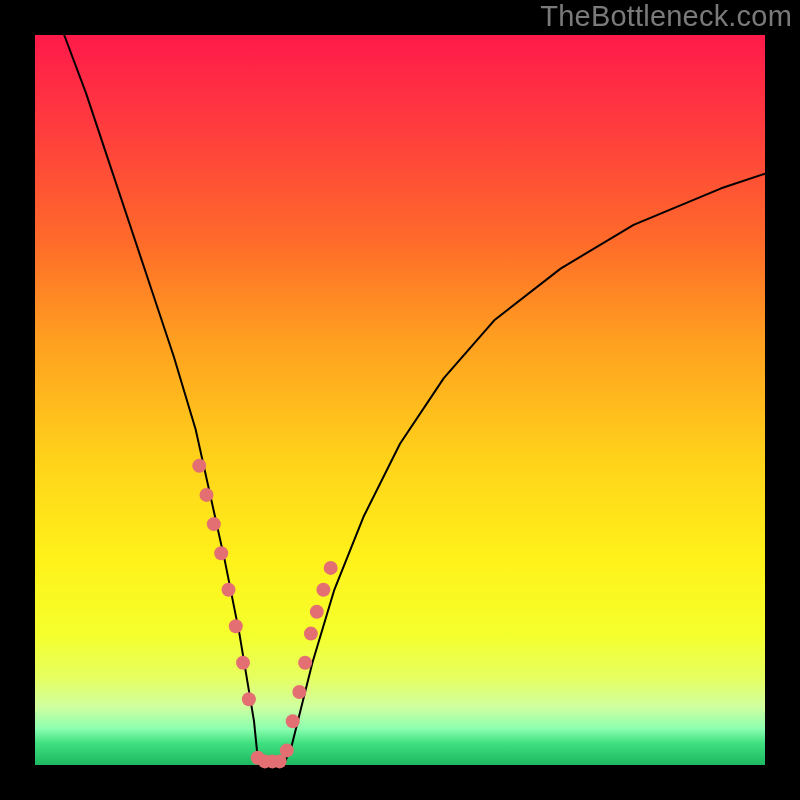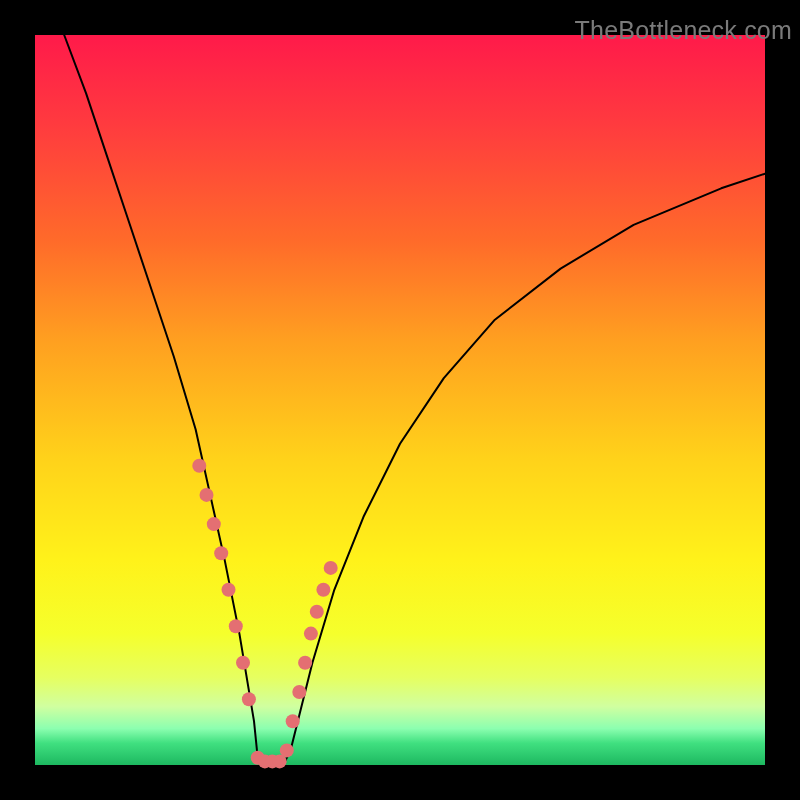--- a/index.html
+++ b/index.html
@@ -33,24 +33,24 @@
       #f5ff2c 82%,
       #e6ff60 88%,
       #d0ffa0 92%,
       #8cffb0 95%,
       #40e080 97%,
       #1db860 100%
     );
   }
   .watermark {
     position: absolute;
-    top: 16px;
+    top: 0;
     right: 8px;
     color: #7a7a7a;
-    font-size: 25px;
+    font-size: 29px;
     letter-spacing: 0.2px;
     z-index: 10;
   }
   svg.curve-svg {
     position: absolute;
     left: 0;
     top: 0;
     width: 730px;
     height: 730px;
     overflow: visible;

